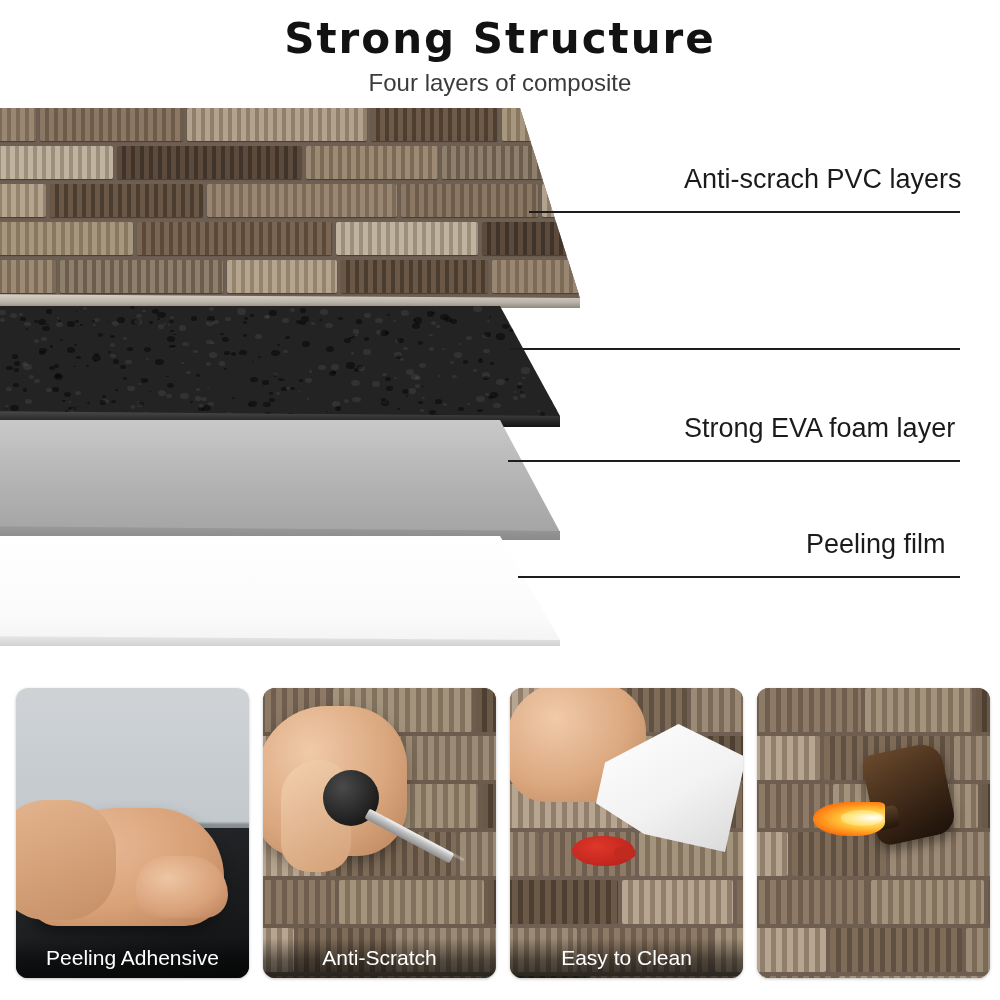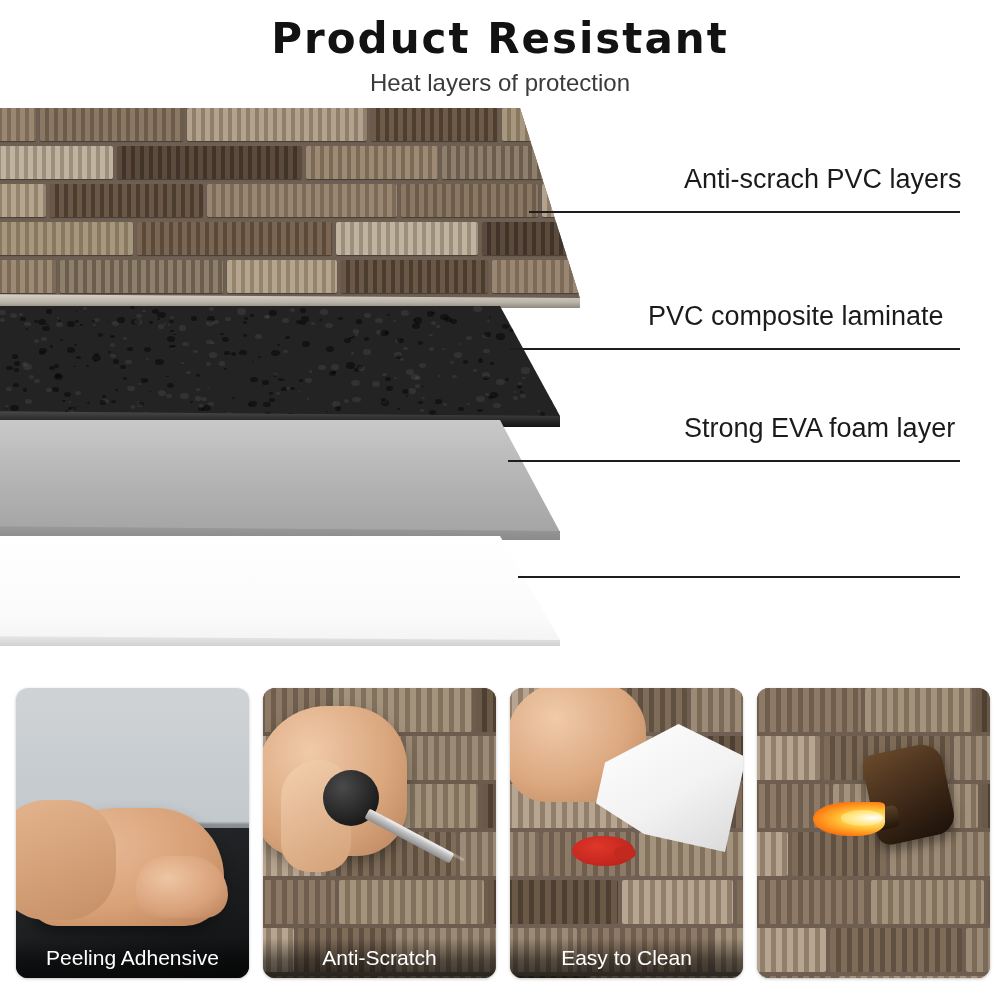--- a/index.html
+++ b/index.html
@@ -117,22 +117,22 @@
     background:linear-gradient(180deg,rgba(0,0,0,0) 0%, rgba(0,0,0,.45) 55%, rgba(0,0,0,.62) 100%);
   }
   .hand{position:absolute;border-radius:50%;}
 </style>
 </head>
 <body>
 
 <div class="page">
 
   <div class="header">
-    <h1 class="title">Product Resistant</h1>
-    <p class="subtitle">Heat layers of protection</p>
+    <h1 class="title">Strong Structure</h1>
+    <p class="subtitle">Four layers of composite</p>
   </div>
 
   <div class="diagram">
 
     <div class="wood-wrap">
       <div class="wood-bg"></div>
       <div id="tiles">
           <div class="tile" style="left: -30px; top: 0px; width: 106px; height: 33px; background: repeating-linear-gradient(90deg, rgb(154, 135, 115) 0px, rgb(154, 135, 115) 5px, rgb(125, 106, 87) 5px, rgb(125, 106, 87) 9px);"></div>
           <div class="tile" style="left: 80px; top: 0px; width: 143px; height: 33px; background: repeating-linear-gradient(90deg, rgb(138, 120, 100) 0px, rgb(138, 120, 100) 5px, rgb(110, 92, 74) 5px, rgb(110, 92, 74) 9px);"></div>
           <div class="tile" style="left: 227px; top: 0px; width: 180px; height: 33px; background: repeating-linear-gradient(90deg, rgb(179, 162, 141) 0px, rgb(179, 162, 141) 5px, rgb(143, 127, 107) 5px, rgb(143, 127, 107) 9px);"></div>
@@ -563,28 +563,28 @@
     <div class="grey-edge"></div>
 
     <div class="white-wrap"></div>
     <div class="white-edge"></div>
 
     <div class="leader" style="left:529px;top:103px;width:140px;"></div>
     <div class="callout" style="left:684px;top:56px;">Anti-scrach PVC layers</div>
     <div class="callout-underline" style="left:668px;top:103px;width:292px;"></div>
 
     <div class="leader" style="left:510px;top:240px;width:136px;"></div>
-    <div class="callout" style="left:648px;top:193px;">PVC composite laminate</div>
     <div class="callout-underline" style="left:646px;top:240px;width:314px;"></div>
 
     <div class="leader" style="left:508px;top:352px;width:175px;"></div>
     <div class="callout" style="left:684px;top:305px;">Strong EVA foam layer</div>
     <div class="callout-underline" style="left:683px;top:352px;width:277px;"></div>
 
     <div class="leader" style="left:518px;top:468px;width:287px;"></div>
+    <div class="callout" style="left:806px;top:421px;">Peeling film</div>
     <div class="callout-underline" style="left:805px;top:468px;width:155px;"></div>
   </div>
 
   <div class="strip">
 
     <div class="card" style="left:16px;">
       <div class="card-img" style="background:linear-gradient(180deg,#cfd3d6 0%,#c3c8cc 46%,#8d9296 47%,#3b3f42 60%,#17191b 100%);">
         <div style="position:absolute;left:0;top:140px;width:233px;height:150px;background:linear-gradient(160deg,#2a2d30 0%,#101112 100%);"></div>
         <div class="hand" style="left:12px;top:120px;width:196px;height:118px;border-radius:90px 70px 40px 30px;
                     background:radial-gradient(ellipse at 30% 30%, #e8bb99 0%, #d9a278 55%, #b97f58 100%);

